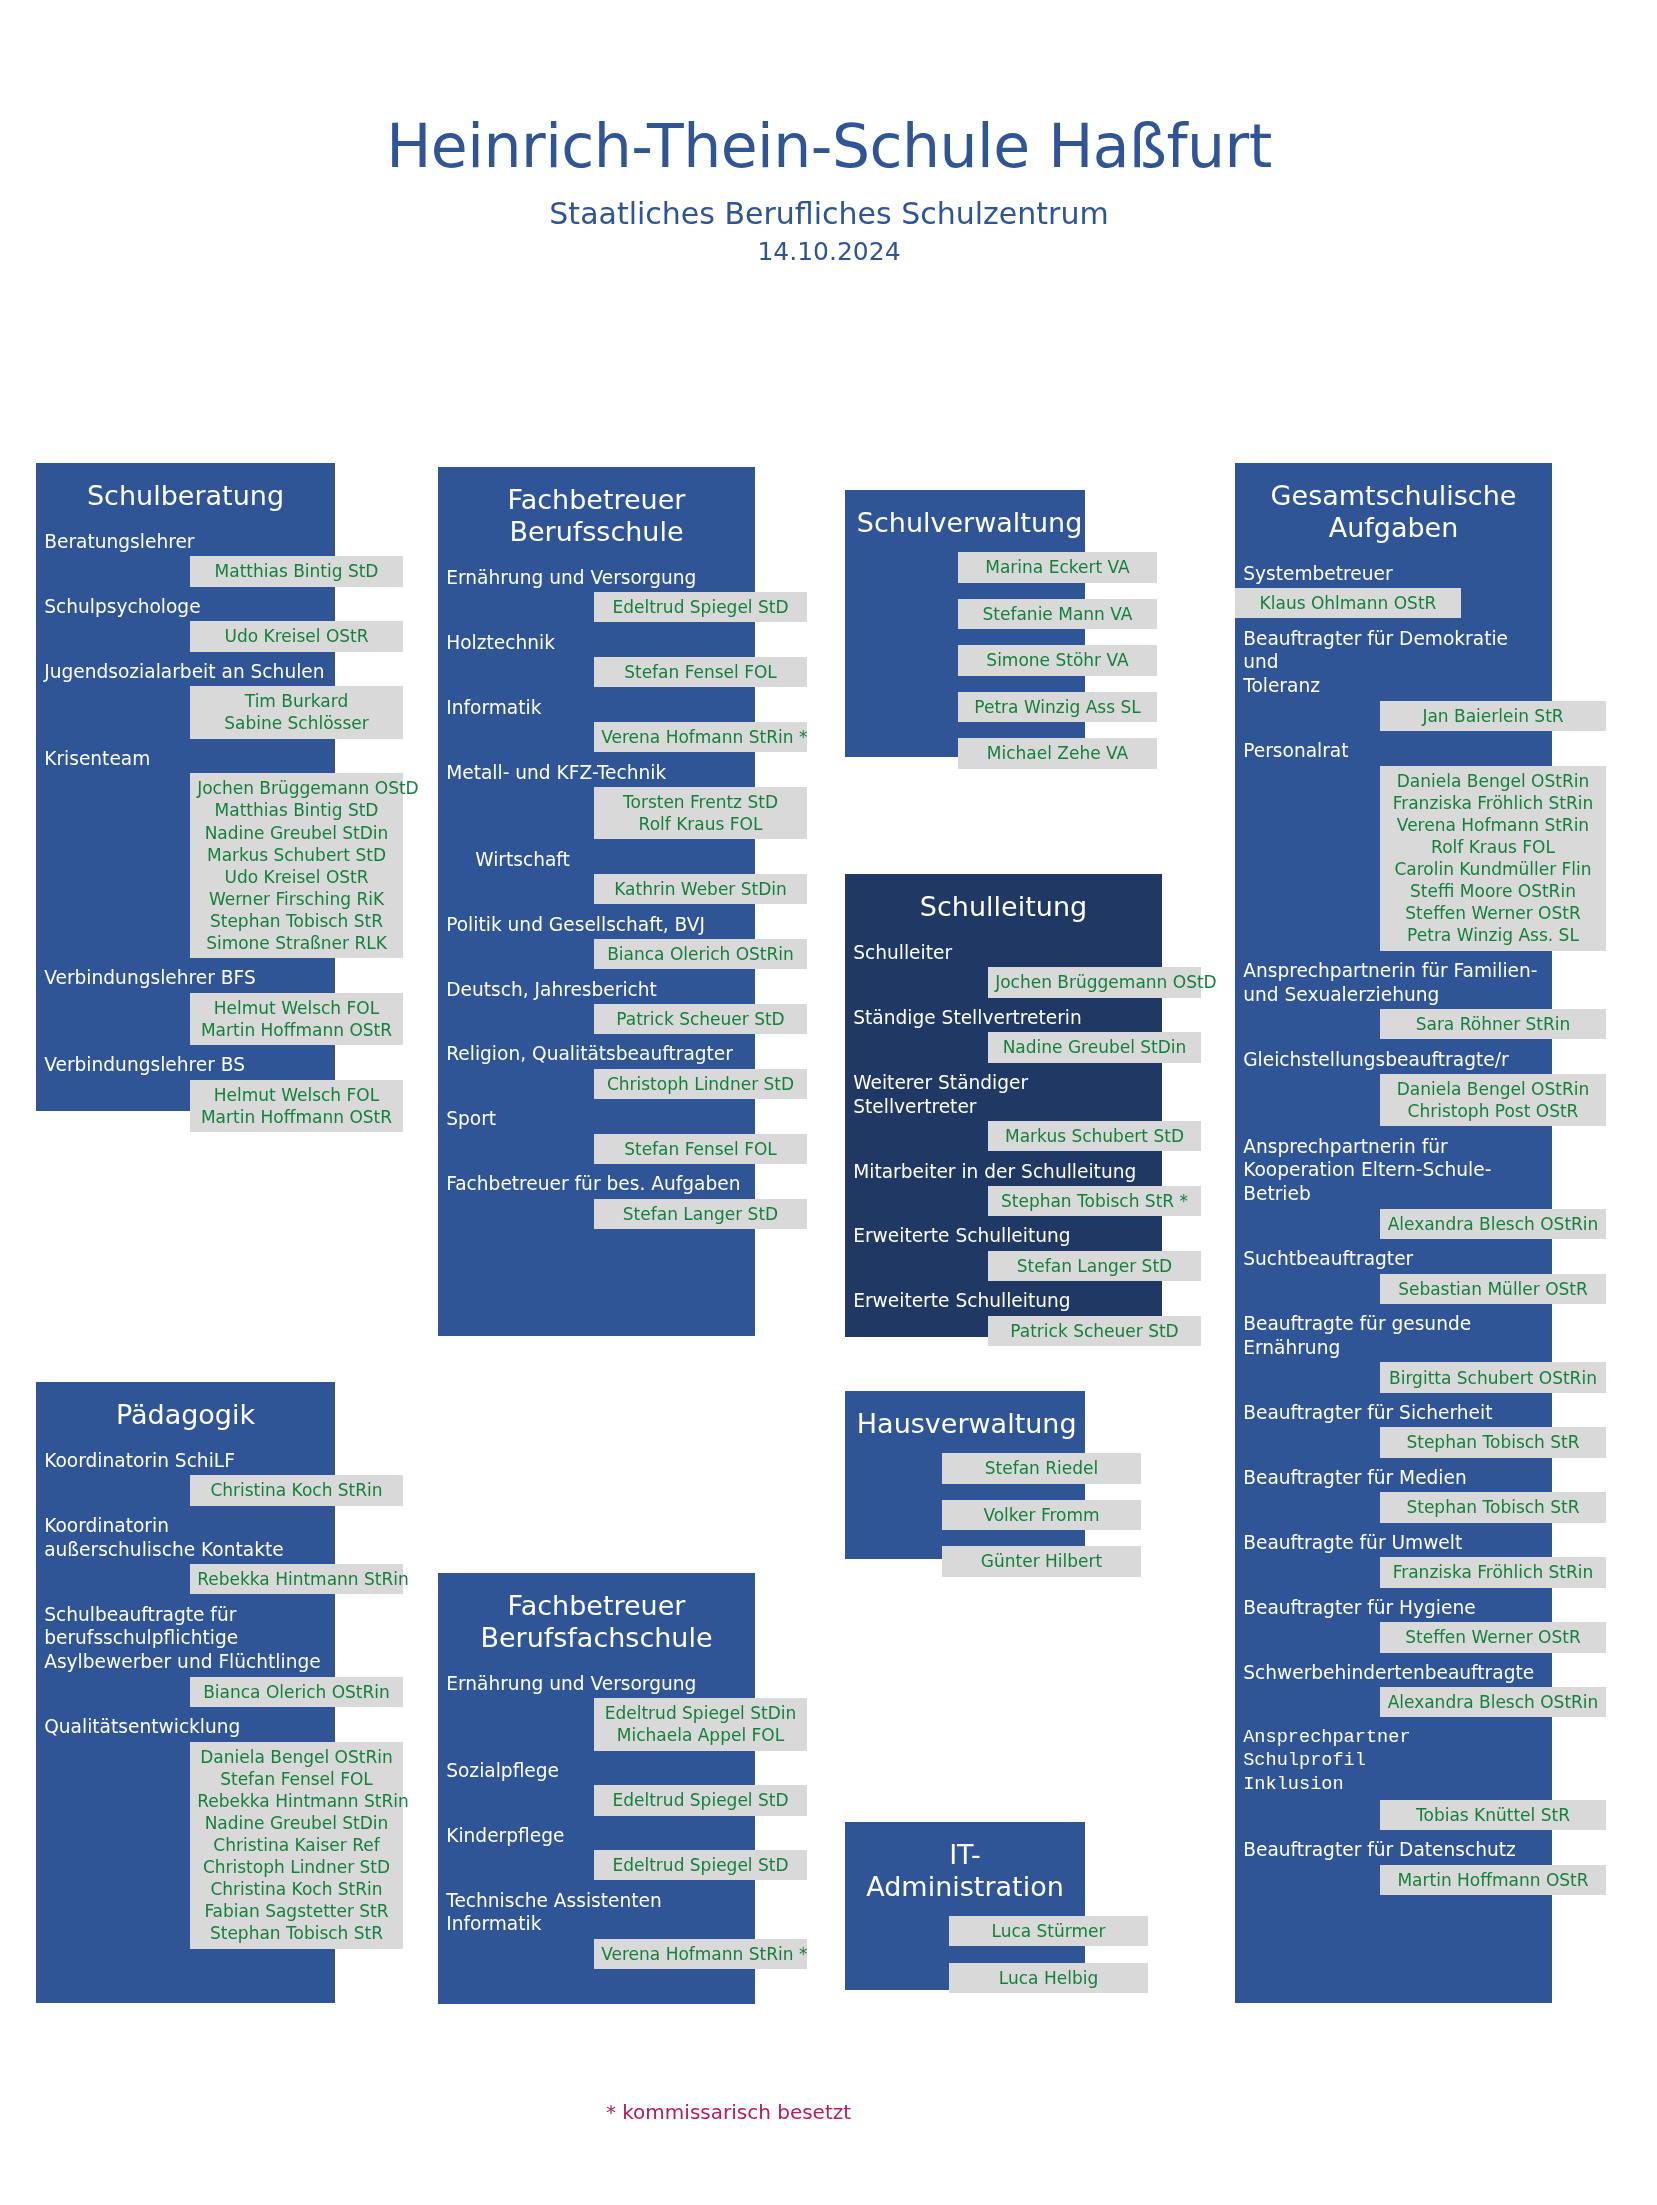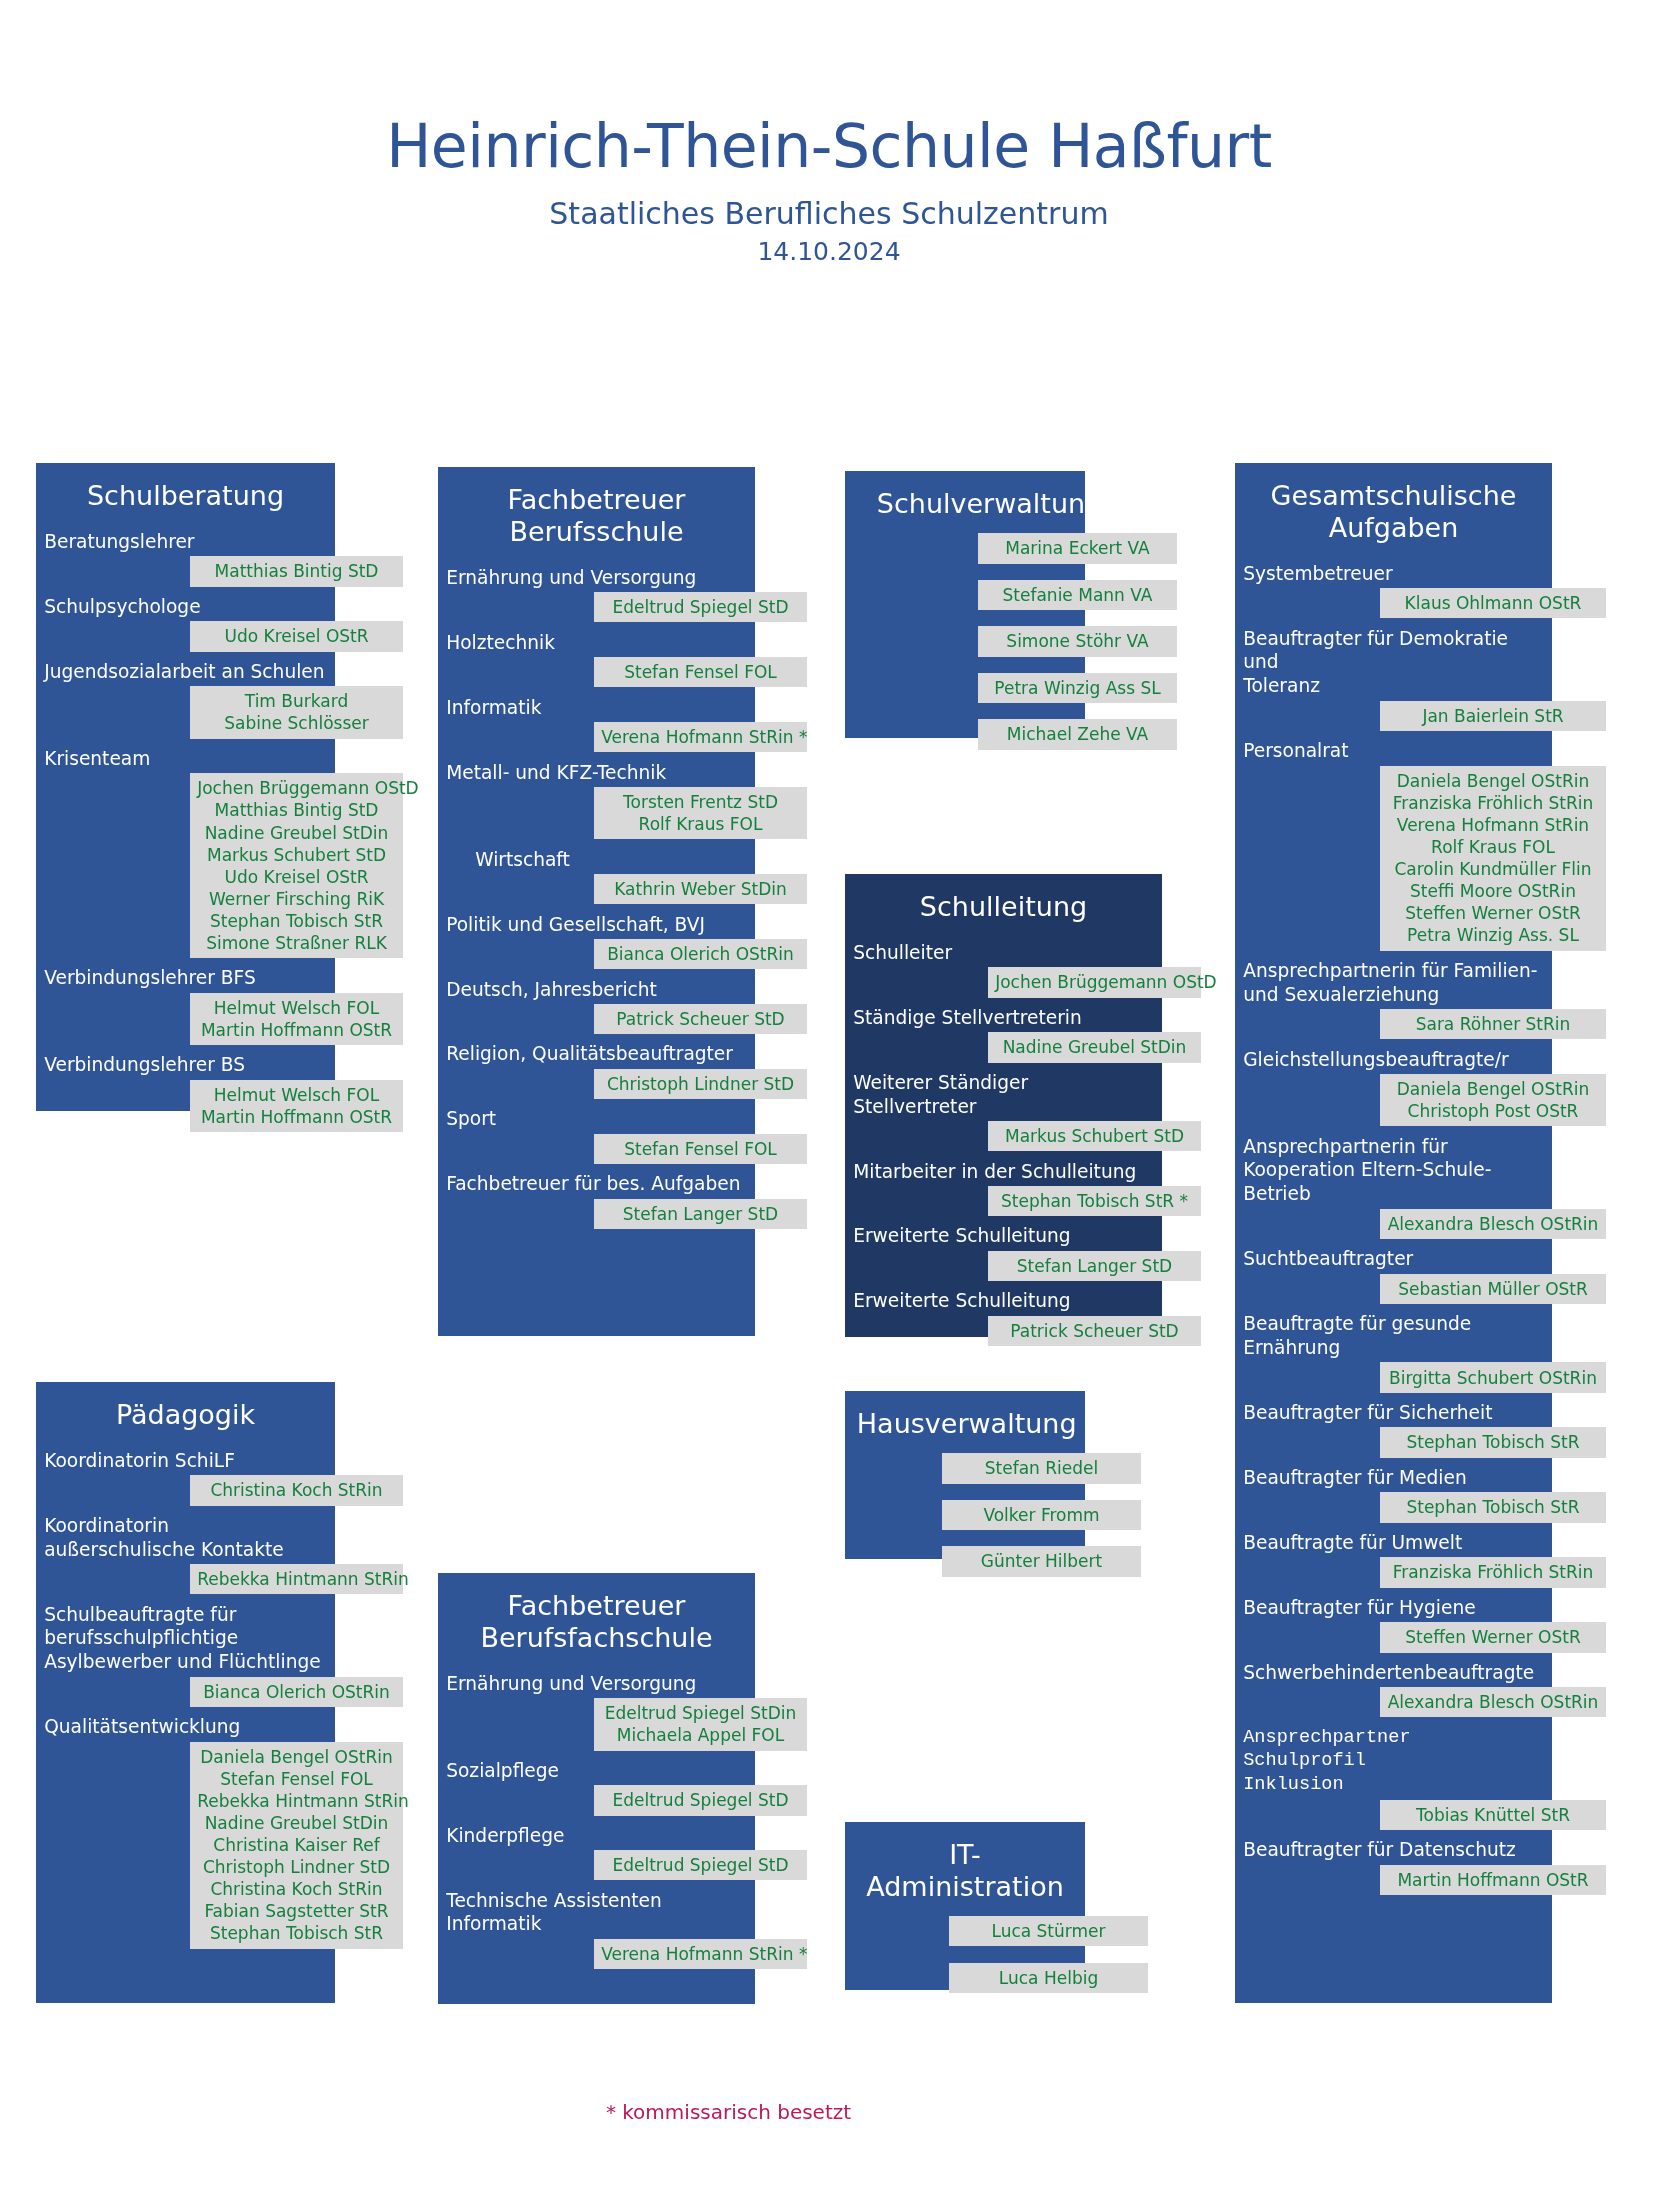--- a/index.html
+++ b/index.html
@@ -273,21 +273,21 @@
         </div>
         <div class="spacer" style="height: 8.2px;"></div>
         <div class="row-label" style="font-size: 18.6px; width: 317px; box-sizing: border-box;">
           <div>Technische Assistenten</div>
           <div>Informatik</div>
         </div>
         <div class="namebox" style="font-size: 17px; margin-left: 156px; width: 213px; margin-top: 2.7px;">
           <span class="ln">Verena Hofmann StRin *</span>
         </div>
       </div>
-      <div class="card" style="left: 845px; top: 471px; width: 294px; padding-left: 20px;">
+      <div class="card" style="left: 845px; top: 490px; width: 294px;">
         <div class="panel" style="width: 240px; height: 267px;"></div>
         <div class="card-title" style="font-size: 27px; width: 240px; box-sizing: border-box;">
           <div>Schulverwaltung</div>
         </div>
         <div class="spacer" style="height: 6.3px;"></div>
         <div class="namebox" style="font-size: 17px; margin-left: 113px; width: 199px; margin-top: 7.2px;">
           <span class="ln">Marina Eckert VA</span>
         </div>
         <div class="spacer" style="height: 9px;"></div>
         <div class="namebox" style="font-size: 17px; margin-left: 113px; width: 199px; margin-top: 7.2px;">
@@ -389,21 +389,21 @@
       <div class="card" style="left: 1235px; top: 463px; width: 371px;">
         <div class="panel" style="width: 317px; height: 1540px;"></div>
         <div class="card-title" style="font-size: 27px; width: 317px; box-sizing: border-box;">
           <div>Gesamtschulische</div>
           <div>Aufgaben</div>
         </div>
         <div class="spacer" style="height: 18px;"></div>
         <div class="row-label" style="font-size: 18.6px; width: 317px; box-sizing: border-box;">
           <div>Systembetreuer</div>
         </div>
-        <div class="namebox" style="font-size: 17px; margin-left: 145px; width: 226px; margin-top: 2.7px;">
+        <div class="namebox" style="font-size: 17px; width: 226px; margin-top: 2.7px;">
           <span class="ln">Klaus Ohlmann OStR</span>
         </div>
         <div class="spacer" style="height: 8.2px;"></div>
         <div class="row-label" style="font-size: 18.6px; width: 317px; box-sizing: border-box;">
           <div>Beauftragter für Demokratie und</div>
           <div>Toleranz</div>
         </div>
         <div class="namebox" style="font-size: 17px; margin-left: 145px; width: 226px; margin-top: 2.7px;">
           <span class="ln">Jan Baierlein StR</span>
         </div>

